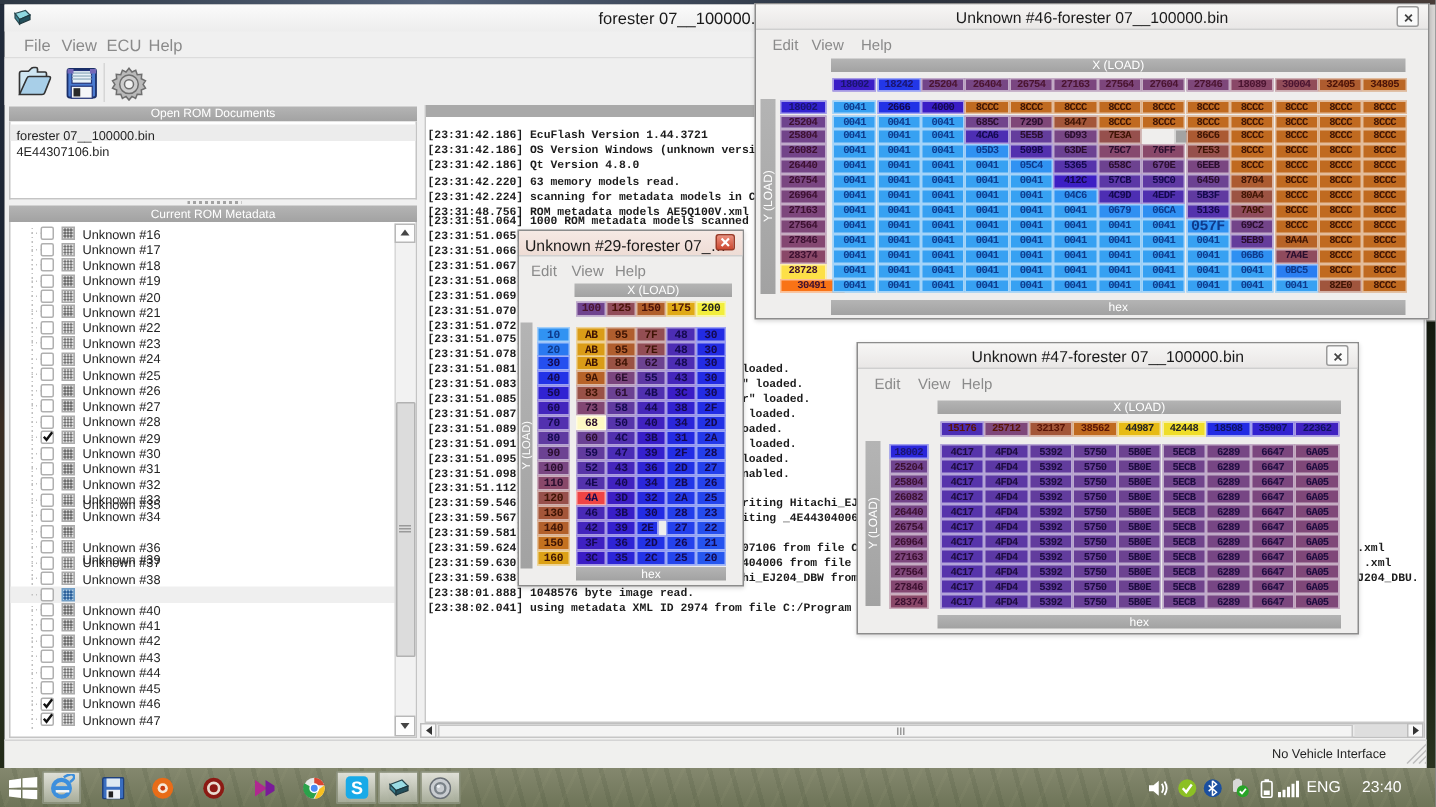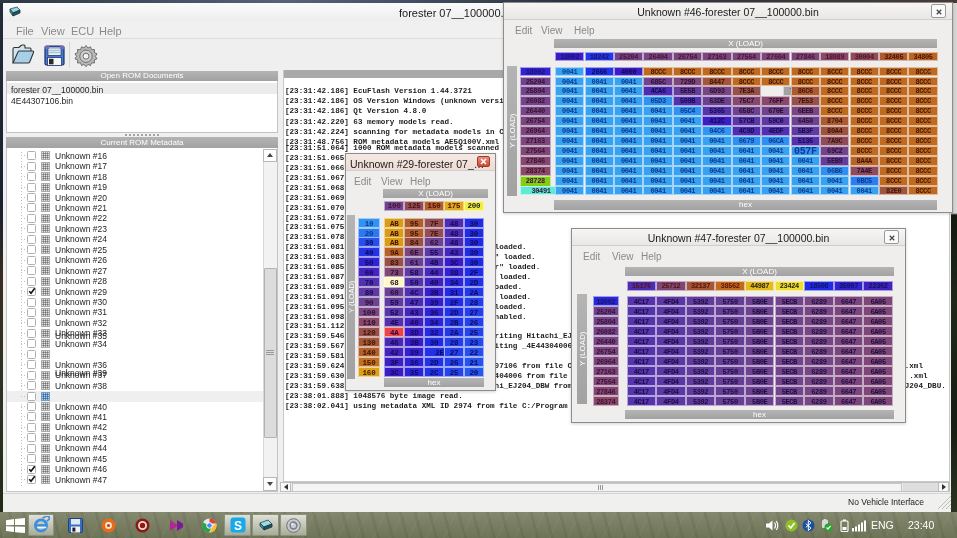--- a/index.html
+++ b/index.html
@@ -296,22 +296,22 @@
 <div class="c" style="left:519.5px;top:76.5px;width:31.5px;height:9.9px;background:#6F438E;color:#3C1030;font-size:7px;line-height:9.9px;letter-spacing:-0.4px;border:1px solid rgba(255,255,255,0.55)">25204</div>
 <div class="c" style="left:519.5px;top:86.4px;width:31.5px;height:9.9px;background:#72448A;color:#3C1030;font-size:7px;line-height:9.9px;letter-spacing:-0.4px;border:1px solid rgba(255,255,255,0.55)">25804</div>
 <div class="c" style="left:519.5px;top:96.4px;width:31.5px;height:9.9px;background:#734489;color:#3C1030;font-size:7px;line-height:9.9px;letter-spacing:-0.4px;border:1px solid rgba(255,255,255,0.55)">26082</div>
 <div class="c" style="left:519.5px;top:106.3px;width:31.5px;height:9.9px;background:#764586;color:#3C1030;font-size:7px;line-height:9.9px;letter-spacing:-0.4px;border:1px solid rgba(255,255,255,0.55)">26440</div>
 <div class="c" style="left:519.5px;top:116.2px;width:31.5px;height:9.9px;background:#7A4681;color:#3C1030;font-size:7px;line-height:9.9px;letter-spacing:-0.4px;border:1px solid rgba(255,255,255,0.55)">26754</div>
 <div class="c" style="left:519.5px;top:126.1px;width:31.5px;height:9.9px;background:#7B467E;color:#3C1030;font-size:7px;line-height:9.9px;letter-spacing:-0.4px;border:1px solid rgba(255,255,255,0.55)">26964</div>
 <div class="c" style="left:519.5px;top:136.0px;width:31.5px;height:9.9px;background:#7D467C;color:#3C1030;font-size:7px;line-height:9.9px;letter-spacing:-0.4px;border:1px solid rgba(255,255,255,0.55)">27163</div>
 <div class="c" style="left:519.5px;top:146.0px;width:31.5px;height:9.9px;background:#7F4778;color:#3C1030;font-size:7px;line-height:9.9px;letter-spacing:-0.4px;border:1px solid rgba(255,255,255,0.55)">27564</div>
 <div class="c" style="left:519.5px;top:155.9px;width:31.5px;height:9.9px;background:#844771;color:#3C1030;font-size:7px;line-height:9.9px;letter-spacing:-0.4px;border:1px solid rgba(255,255,255,0.55)">27846</div>
 <div class="c" style="left:519.5px;top:165.8px;width:31.5px;height:9.9px;background:#8A4868;color:#3C1030;font-size:7px;line-height:9.9px;letter-spacing:-0.4px;border:1px solid rgba(255,255,255,0.55)">28374</div>
-<div class="c" style="left:519.5px;top:175.7px;width:31.5px;height:16px;background:#84cc16;color:#3C1030;font-size:7px;line-height:9.9px;letter-spacing:-0.4px;border:1px solid rgba(255,255,255,0.55)">28728</div>
-<div class="c" style="left:519.5px;top:185.6px;width:43px;height:9.9px;background:#5eead4;color:#3C1030;font-size:7px;line-height:9.9px;letter-spacing:-0.4px;border:1px solid rgba(255,255,255,0.55)">30491</div>
+<div class="c" style="left:519.5px;top:175.7px;width:31.5px;height:16px;background:#fde047;color:#3C1030;font-size:7px;line-height:9.9px;letter-spacing:-0.4px;border:1px solid rgba(255,255,255,0.55)">28728</div>
+<div class="c" style="left:519.5px;top:185.6px;width:43px;height:9.9px;background:#f97316;color:#3C1030;font-size:7px;line-height:9.9px;letter-spacing:-0.4px;border:1px solid rgba(255,255,255,0.55)">30491</div>
 <div class="gb" style="left:507px;top:66px;width:10px;height:130px">
     <div style="width:10px;height:130px;display:flex;align-items:center;justify-content:center;writing-mode:vertical-rl;transform:rotate(180deg);font-size:8px">Y (LOAD)</div>
   </div>
 <div class="c" style="left:555.0px;top:66.6px;width:29.4px;height:9.9px;background:#37A1F2;color:#0E3A8C;font-size:7px;line-height:9.9px;letter-spacing:-0.4px;border:1px solid rgba(255,255,255,0.55)">0041</div>
 <div class="c" style="left:584.5px;top:66.6px;width:29.4px;height:9.9px;background:#2232E6;color:#14094E;font-size:7px;line-height:9.9px;letter-spacing:-0.4px;border:1px solid rgba(255,255,255,0.55)">2666</div>
 <div class="c" style="left:613.9px;top:66.6px;width:29.4px;height:9.9px;background:#3A1DC6;color:#14094E;font-size:7px;line-height:9.9px;letter-spacing:-0.4px;border:1px solid rgba(255,255,255,0.55)">4000</div>
 <div class="c" style="left:643.4px;top:66.6px;width:29.4px;height:9.9px;background:#C06A20;color:#3E1404;font-size:7px;line-height:9.9px;letter-spacing:-0.4px;border:1px solid rgba(255,255,255,0.55)">8CCC</div>
 <div class="c" style="left:672.8px;top:66.6px;width:29.4px;height:9.9px;background:#C06A20;color:#3E1404;font-size:7px;line-height:9.9px;letter-spacing:-0.4px;border:1px solid rgba(255,255,255,0.55)">8CCC</div>
 <div class="c" style="left:702.2px;top:66.6px;width:29.4px;height:9.9px;background:#C06A20;color:#3E1404;font-size:7px;line-height:9.9px;letter-spacing:-0.4px;border:1px solid rgba(255,255,255,0.55)">8CCC</div>
 <div class="c" style="left:731.7px;top:66.6px;width:29.4px;height:9.9px;background:#C06A20;color:#3E1404;font-size:7px;line-height:9.9px;letter-spacing:-0.4px;border:1px solid rgba(255,255,255,0.55)">8CCC</div>
@@ -487,21 +487,21 @@
   </svg>
 <div class="mnu" style="left:583px;top:251px;font-size:10px">Edit</div>
 <div class="mnu" style="left:612px;top:251px;font-size:10px">View</div>
 <div class="mnu" style="left:641px;top:251px;font-size:10px">Help</div>
 <div class="gb" style="left:625px;top:267px;width:269px;height:9px;line-height:9px">X (LOAD)</div>
 <div class="c" style="left:626.5px;top:281.4px;width:29.6px;height:9.6px;background:#4C2DB4;color:#5A1406;font-size:7px;line-height:9.6px;letter-spacing:-0.4px;border:1px solid rgba(255,255,255,0.55)">15176</div>
 <div class="c" style="left:656.1px;top:281.4px;width:29.6px;height:9.6px;background:#7E477A;color:#5A1406;font-size:7px;line-height:9.6px;letter-spacing:-0.4px;border:1px solid rgba(255,255,255,0.55)">25712</div>
 <div class="c" style="left:685.7px;top:281.4px;width:29.6px;height:9.6px;background:#A35639;color:#5A1406;font-size:7px;line-height:9.6px;letter-spacing:-0.4px;border:1px solid rgba(255,255,255,0.55)">32137</div>
 <div class="c" style="left:715.3px;top:281.4px;width:29.6px;height:9.6px;background:#C06A20;color:#5A1406;font-size:7px;line-height:9.6px;letter-spacing:-0.4px;border:1px solid rgba(255,255,255,0.55)">38562</div>
 <div class="c" style="left:744.9px;top:281.4px;width:29.6px;height:9.6px;background:#E7BB15;color:#222;font-size:7px;line-height:9.6px;letter-spacing:-0.4px;border:1px solid rgba(255,255,255,0.55)">44987</div>
-<div class="c" style="left:774.5px;top:281.4px;width:29.6px;height:9.6px;background:#EFDD2A;color:#222;font-size:7px;line-height:9.6px;letter-spacing:-0.4px;border:1px solid rgba(255,255,255,0.55)">23424</div>
+<div class="c" style="left:774.5px;top:281.4px;width:29.6px;height:9.6px;background:#EFDD2A;color:#222;font-size:7px;line-height:9.6px;letter-spacing:-0.4px;border:1px solid rgba(255,255,255,0.55)">42448</div>
 <div class="c" style="left:804.1px;top:281.4px;width:29.6px;height:9.6px;background:#222BE4;color:#10125E;font-size:7px;line-height:9.6px;letter-spacing:-0.4px;border:1px solid rgba(255,255,255,0.55)">18508</div>
 <div class="c" style="left:833.7px;top:281.4px;width:29.6px;height:9.6px;background:#3222D0;color:#10125E;font-size:7px;line-height:9.6px;letter-spacing:-0.4px;border:1px solid rgba(255,255,255,0.55)">35907</div>
 <div class="c" style="left:863.3px;top:281.4px;width:29.6px;height:9.6px;background:#4022C0;color:#10125E;font-size:7px;line-height:9.6px;letter-spacing:-0.4px;border:1px solid rgba(255,255,255,0.55)">22362</div>
 <div class="c" style="left:593.0px;top:296.0px;width:25.5px;height:10.0px;background:#2A26DA;color:#1a146e;font-size:7px;line-height:10.0px;letter-spacing:-0.4px;border:1px solid rgba(255,255,255,0.55)">18002</div>
 <div class="c" style="left:593.0px;top:306.0px;width:25.5px;height:10.0px;background:#6F438E;color:#3C1030;font-size:7px;line-height:10.0px;letter-spacing:-0.4px;border:1px solid rgba(255,255,255,0.55)">25204</div>
 <div class="c" style="left:593.0px;top:316.0px;width:25.5px;height:10.0px;background:#72448A;color:#3C1030;font-size:7px;line-height:10.0px;letter-spacing:-0.4px;border:1px solid rgba(255,255,255,0.55)">25804</div>
 <div class="c" style="left:593.0px;top:326.0px;width:25.5px;height:10.0px;background:#734489;color:#3C1030;font-size:7px;line-height:10.0px;letter-spacing:-0.4px;border:1px solid rgba(255,255,255,0.55)">26082</div>
 <div class="c" style="left:593.0px;top:336.0px;width:25.5px;height:10.0px;background:#764586;color:#3C1030;font-size:7px;line-height:10.0px;letter-spacing:-0.4px;border:1px solid rgba(255,255,255,0.55)">26440</div>
 <div class="c" style="left:593.0px;top:346.0px;width:25.5px;height:10.0px;background:#7A4681;color:#3C1030;font-size:7px;line-height:10.0px;letter-spacing:-0.4px;border:1px solid rgba(255,255,255,0.55)">26754</div>
 <div class="c" style="left:593.0px;top:356.0px;width:25.5px;height:10.0px;background:#7B467E;color:#3C1030;font-size:7px;line-height:10.0px;letter-spacing:-0.4px;border:1px solid rgba(255,255,255,0.55)">26964</div>
@@ -707,21 +707,21 @@
 <div class="c" style="left:424.1px;top:327.2px;width:19.9px;height:10.0px;background:#2629DF;color:#14094E;font-size:7.5px;line-height:10.0px;letter-spacing:-0.2px;border:1px solid rgba(255,255,255,0.55)">32</div>
 <div class="c" style="left:444.0px;top:327.2px;width:19.9px;height:10.0px;background:#2339E9;color:#14094E;font-size:7.5px;line-height:10.0px;letter-spacing:-0.2px;border:1px solid rgba(255,255,255,0.55)">2A</div>
 <div class="c" style="left:463.9px;top:327.2px;width:19.9px;height:10.0px;background:#2445ED;color:#14094E;font-size:7.5px;line-height:10.0px;letter-spacing:-0.2px;border:1px solid rgba(255,255,255,0.55)">25</div>
 <div class="c" style="left:384.3px;top:337.1px;width:19.9px;height:10.0px;background:#492AB7;color:#14094E;font-size:7.5px;line-height:10.0px;letter-spacing:-0.2px;border:1px solid rgba(255,255,255,0.55)">46</div>
 <div class="c" style="left:404.2px;top:337.1px;width:19.9px;height:10.0px;background:#381EC8;color:#14094E;font-size:7.5px;line-height:10.0px;letter-spacing:-0.2px;border:1px solid rgba(255,255,255,0.55)">3B</div>
 <div class="c" style="left:424.1px;top:337.1px;width:19.9px;height:10.0px;background:#222BE4;color:#14094E;font-size:7.5px;line-height:10.0px;letter-spacing:-0.2px;border:1px solid rgba(255,255,255,0.55)">30</div>
 <div class="c" style="left:444.0px;top:337.1px;width:19.9px;height:10.0px;background:#233EEB;color:#14094E;font-size:7.5px;line-height:10.0px;letter-spacing:-0.2px;border:1px solid rgba(255,255,255,0.55)">28</div>
 <div class="c" style="left:463.9px;top:337.1px;width:19.9px;height:10.0px;background:#244BEE;color:#14094E;font-size:7.5px;line-height:10.0px;letter-spacing:-0.2px;border:1px solid rgba(255,255,255,0.55)">23</div>
 <div class="c" style="left:384.3px;top:347.1px;width:19.9px;height:10.0px;background:#4325BD;color:#14094E;font-size:7.5px;line-height:10.0px;letter-spacing:-0.2px;border:1px solid rgba(255,255,255,0.55)">42</div>
 <div class="c" style="left:404.2px;top:347.1px;width:19.9px;height:10.0px;background:#3420CE;color:#14094E;font-size:7.5px;line-height:10.0px;letter-spacing:-0.2px;border:1px solid rgba(255,255,255,0.55)">39</div>
-<div class="c" style="left:424.1px;top:347.1px;width:31px;height:10.0px;background:#2230E6;color:#14094E;font-size:7.5px;line-height:10.0px;letter-spacing:-0.2px;border:1px solid rgba(255,255,255,0.55)">2E</div>
+<div class="c" style="left:424.1px;top:347.1px;width:15px;height:10.0px;background:#2230E6;color:#14094E;font-size:7.5px;line-height:10.0px;letter-spacing:-0.2px;border:1px solid rgba(255,255,255,0.55)">2E</div>
 <div class="c" style="left:444.0px;top:347.1px;width:19.9px;height:10.0px;background:#2440EC;color:#14094E;font-size:7.5px;line-height:10.0px;letter-spacing:-0.2px;border:1px solid rgba(255,255,255,0.55)">27</div>
 <div class="c" style="left:463.9px;top:347.1px;width:19.9px;height:10.0px;background:#254FEE;color:#14094E;font-size:7.5px;line-height:10.0px;letter-spacing:-0.2px;border:1px solid rgba(255,255,255,0.55)">22</div>
 <div class="c" style="left:384.3px;top:357.1px;width:19.9px;height:10.0px;background:#3E21C2;color:#14094E;font-size:7.5px;line-height:10.0px;letter-spacing:-0.2px;border:1px solid rgba(255,255,255,0.55)">3F</div>
 <div class="c" style="left:404.2px;top:357.1px;width:19.9px;height:10.0px;background:#2E24D5;color:#14094E;font-size:7.5px;line-height:10.0px;letter-spacing:-0.2px;border:1px solid rgba(255,255,255,0.55)">36</div>
 <div class="c" style="left:424.1px;top:357.1px;width:19.9px;height:10.0px;background:#2232E6;color:#14094E;font-size:7.5px;line-height:10.0px;letter-spacing:-0.2px;border:1px solid rgba(255,255,255,0.55)">2D</div>
 <div class="c" style="left:444.0px;top:357.1px;width:19.9px;height:10.0px;background:#2442EC;color:#14094E;font-size:7.5px;line-height:10.0px;letter-spacing:-0.2px;border:1px solid rgba(255,255,255,0.55)">26</div>
 <div class="c" style="left:463.9px;top:357.1px;width:19.9px;height:10.0px;background:#2553EF;color:#14094E;font-size:7.5px;line-height:10.0px;letter-spacing:-0.2px;border:1px solid rgba(255,255,255,0.55)">21</div>
 <div class="c" style="left:384.3px;top:367.1px;width:19.9px;height:10.0px;background:#3A1DC6;color:#14094E;font-size:7.5px;line-height:10.0px;letter-spacing:-0.2px;border:1px solid rgba(255,255,255,0.55)">3C</div>
 <div class="c" style="left:404.2px;top:367.1px;width:19.9px;height:10.0px;background:#2C25D8;color:#14094E;font-size:7.5px;line-height:10.0px;letter-spacing:-0.2px;border:1px solid rgba(255,255,255,0.55)">35</div>
 <div class="c" style="left:424.1px;top:367.1px;width:19.9px;height:10.0px;background:#2334E7;color:#14094E;font-size:7.5px;line-height:10.0px;letter-spacing:-0.2px;border:1px solid rgba(255,255,255,0.55)">2C</div>

